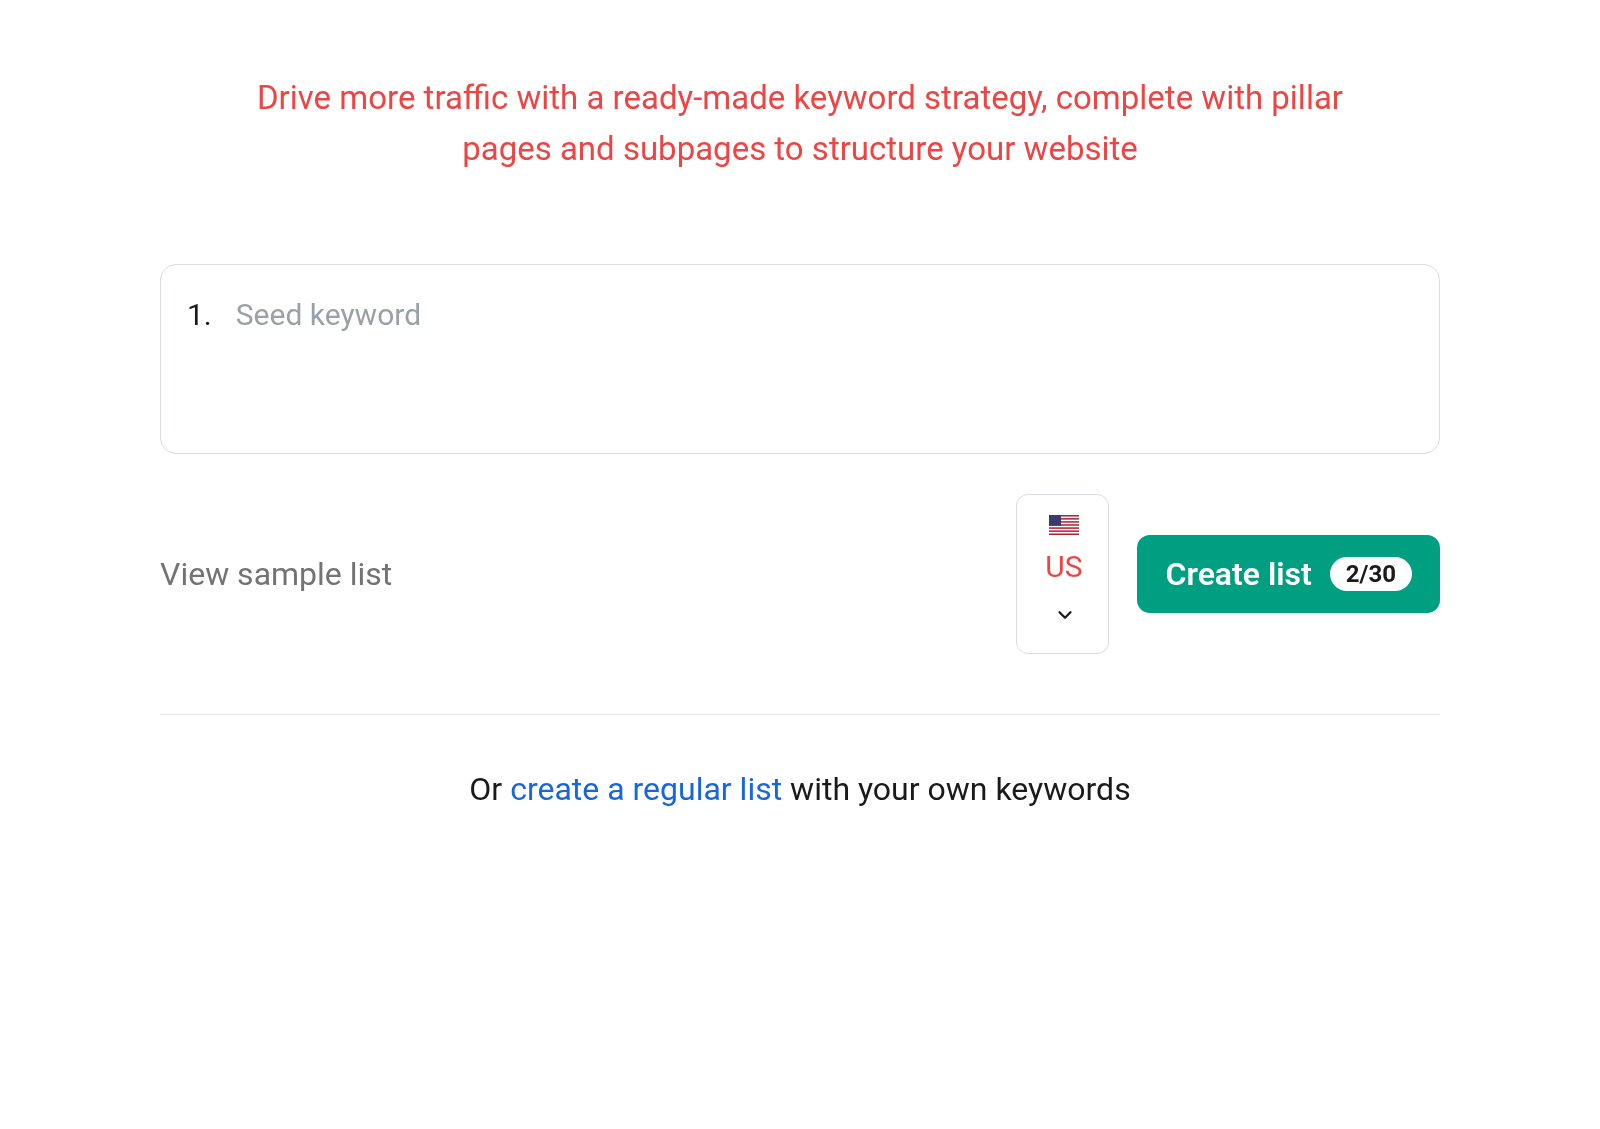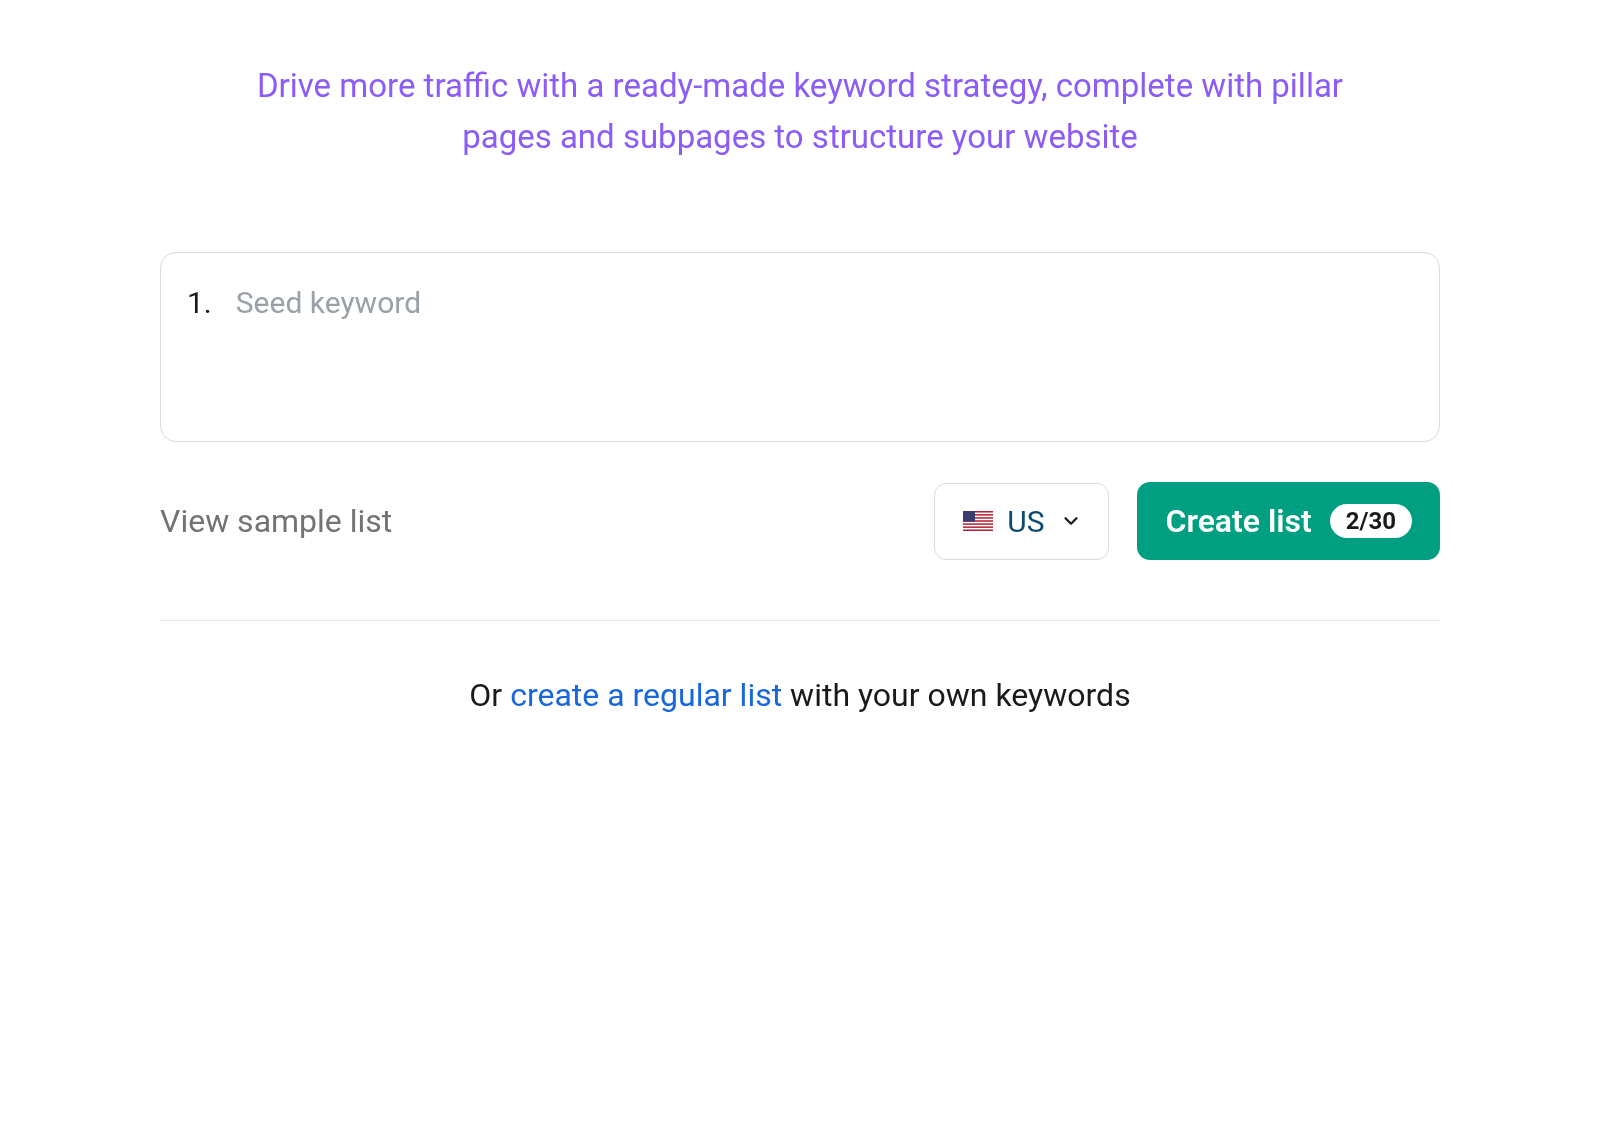--- a/index.html
+++ b/index.html
@@ -23,24 +23,24 @@
       text-align: center;
       color: #1e2230;
       letter-spacing: -1px;
       margin-bottom: 34px;
       line-height: 1.05;
     }
     .page-subtitle {
       font-size: 33px;
       font-weight: 400;
       text-align: center;
-      color: #8b5cf6;
+      color: #ef4444;
       line-height: 1.55;
       max-width: 1150px;
-      margin: 0 auto 90px;
+      margin: 12px auto 90px;
     }
     .label-row {
       display: flex;
       align-items: center;
       gap: 14px;
       margin-bottom: 26px;
     }
     .input-label {
       font-size: 32px;
       font-weight: 400;
@@ -108,23 +108,24 @@
       gap: 28px;
     }
     .country-dropdown {
       display: flex;
       align-items: center;
       gap: 14px;
       border: 1.5px solid #d8dbdf;
       border-radius: 12px;
       padding: 20px 26px 20px 28px;
       font-size: 30px;
-      color: #0c4a6e;
+      color: #ef4444;
       cursor: pointer;
       background: #fff;
+      flex-direction: column;
     }
     .flag-icon {
       width: 30px;
       height: 20px;
       display: inline-block;
       position: relative;
       overflow: hidden;
     }
     .flag-icon svg {
       display: block;

